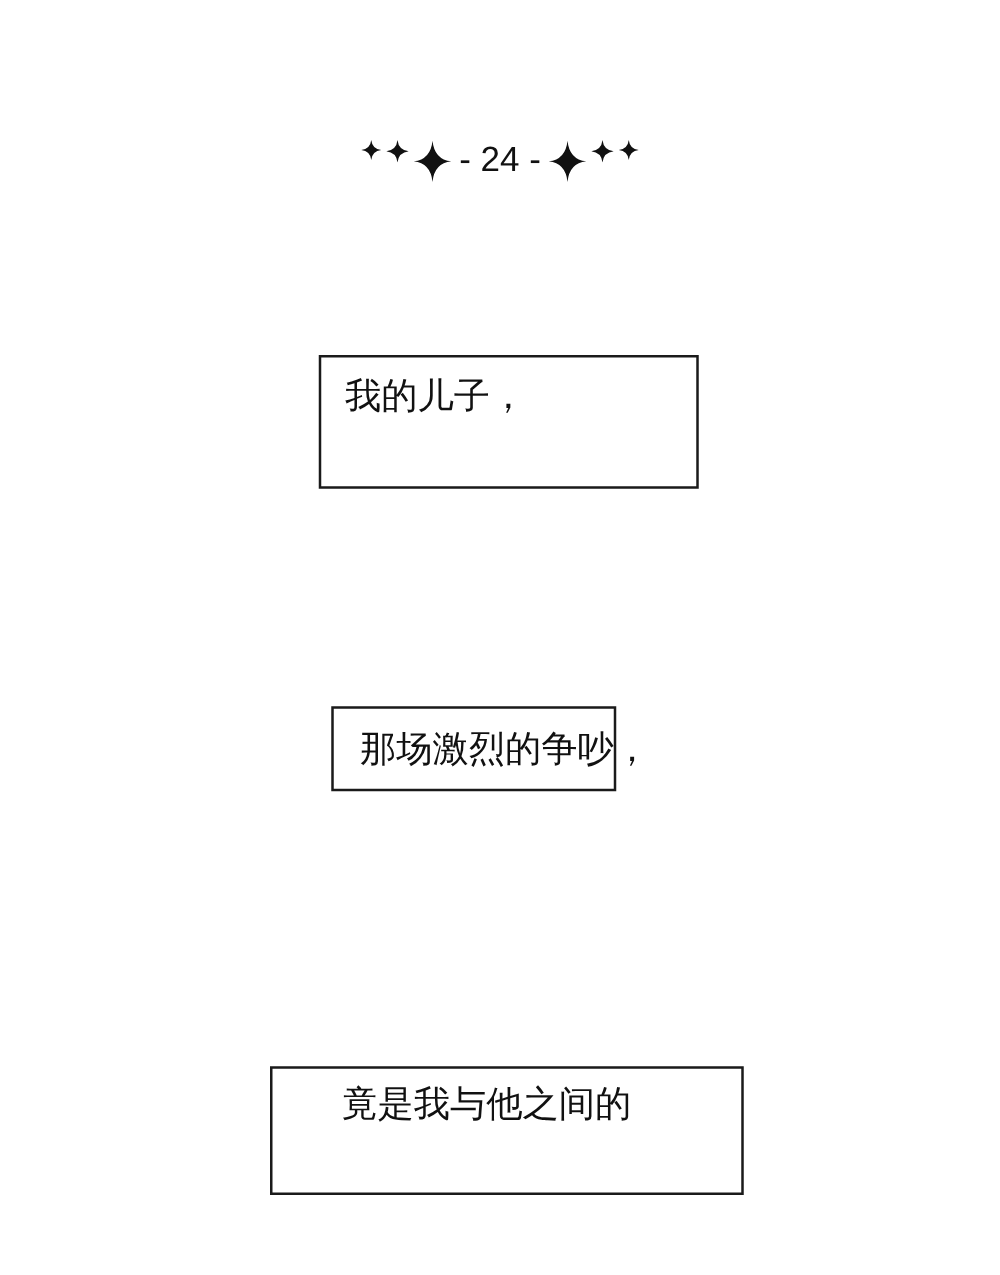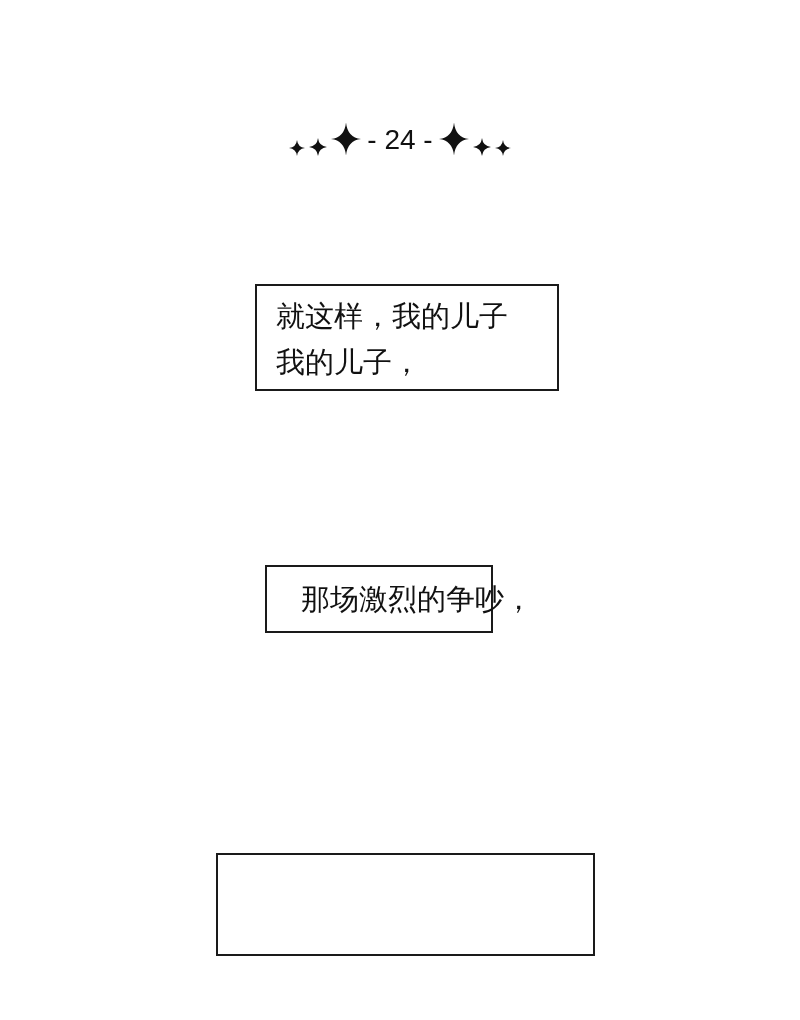--- a/index.html
+++ b/index.html
@@ -1,27 +1,27 @@
 <!DOCTYPE html>
 <html><head>
 <meta charset="utf-8">
 <style>
   html, body { margin:0; padding:0; background:#ffffff; }
   body { width:800px; height:1020px; position:relative; overflow:hidden;
          font-family: "DejaVu Sans", "Liberation Sans", sans-serif; color:#111; }
   .header { position:absolute; left:0; top:112px; width:800px; height:44px;
-            display:flex; align-items:flex-end; justify-content:center; gap:4px; }
+            display:flex; align-items:flex-start; justify-content:center; gap:4px; }
   .star { display:inline-block; color:#111; line-height:1; }
   .star svg { display:block; }
   .chap { font-family:"Liberation Sans", sans-serif; font-size:28px; color:#111; padding:0 2px; }
   .box { position:absolute; border:2px solid #1a1a1a; background:#fff; box-sizing:border-box;
          font-size:29px; line-height:46px; color:#111; }
   .box .line { display:block; white-space:nowrap; }
   #box1 { left:255px; top:284px; width:304px; height:107px; padding:7px 0 0 19px; }
-  #box2 { left:265px; top:565px; width:228px; height:68px; padding:9px 0 0 34px; }
+  #box2 { left:265px; top:565px; width:228px; height:68px; padding:9px 0 0 21px; }
   #box3 { left:216px; top:853px; width:379px; height:103px; padding:5px 0 0 55px; }
 </style>
 </head>
 <body>
 
 <div class="header">
   <span class="star">
       <svg width="16" height="16" viewBox="0 0 20 20">
         <path d="M10 0 Q11 9 20 10 Q11 11 10 20 Q9 11 0 10 Q9 9 10 0Z" fill="#111"></path>
       </svg>
@@ -48,22 +48,22 @@
       </svg>
     </span>
   <span class="star">
       <svg width="16" height="16" viewBox="0 0 20 20">
         <path d="M10 0 Q11 9 20 10 Q11 11 10 20 Q9 11 0 10 Q9 9 10 0Z" fill="#111"></path>
       </svg>
     </span>
 </div>
 
 <div class="box" id="box1">
-  <span class="line">就这样，我的儿子</span>
   <span class="line">我的儿子，</span>
 </div>
 
 <div class="box" id="box2">
   <span class="line">那场激烈的争吵，</span>
 </div>
 
 <div class="box" id="box3">
+  <span class="line">竟是我与他之间的</span>
 </div>
 
 </body></html>

